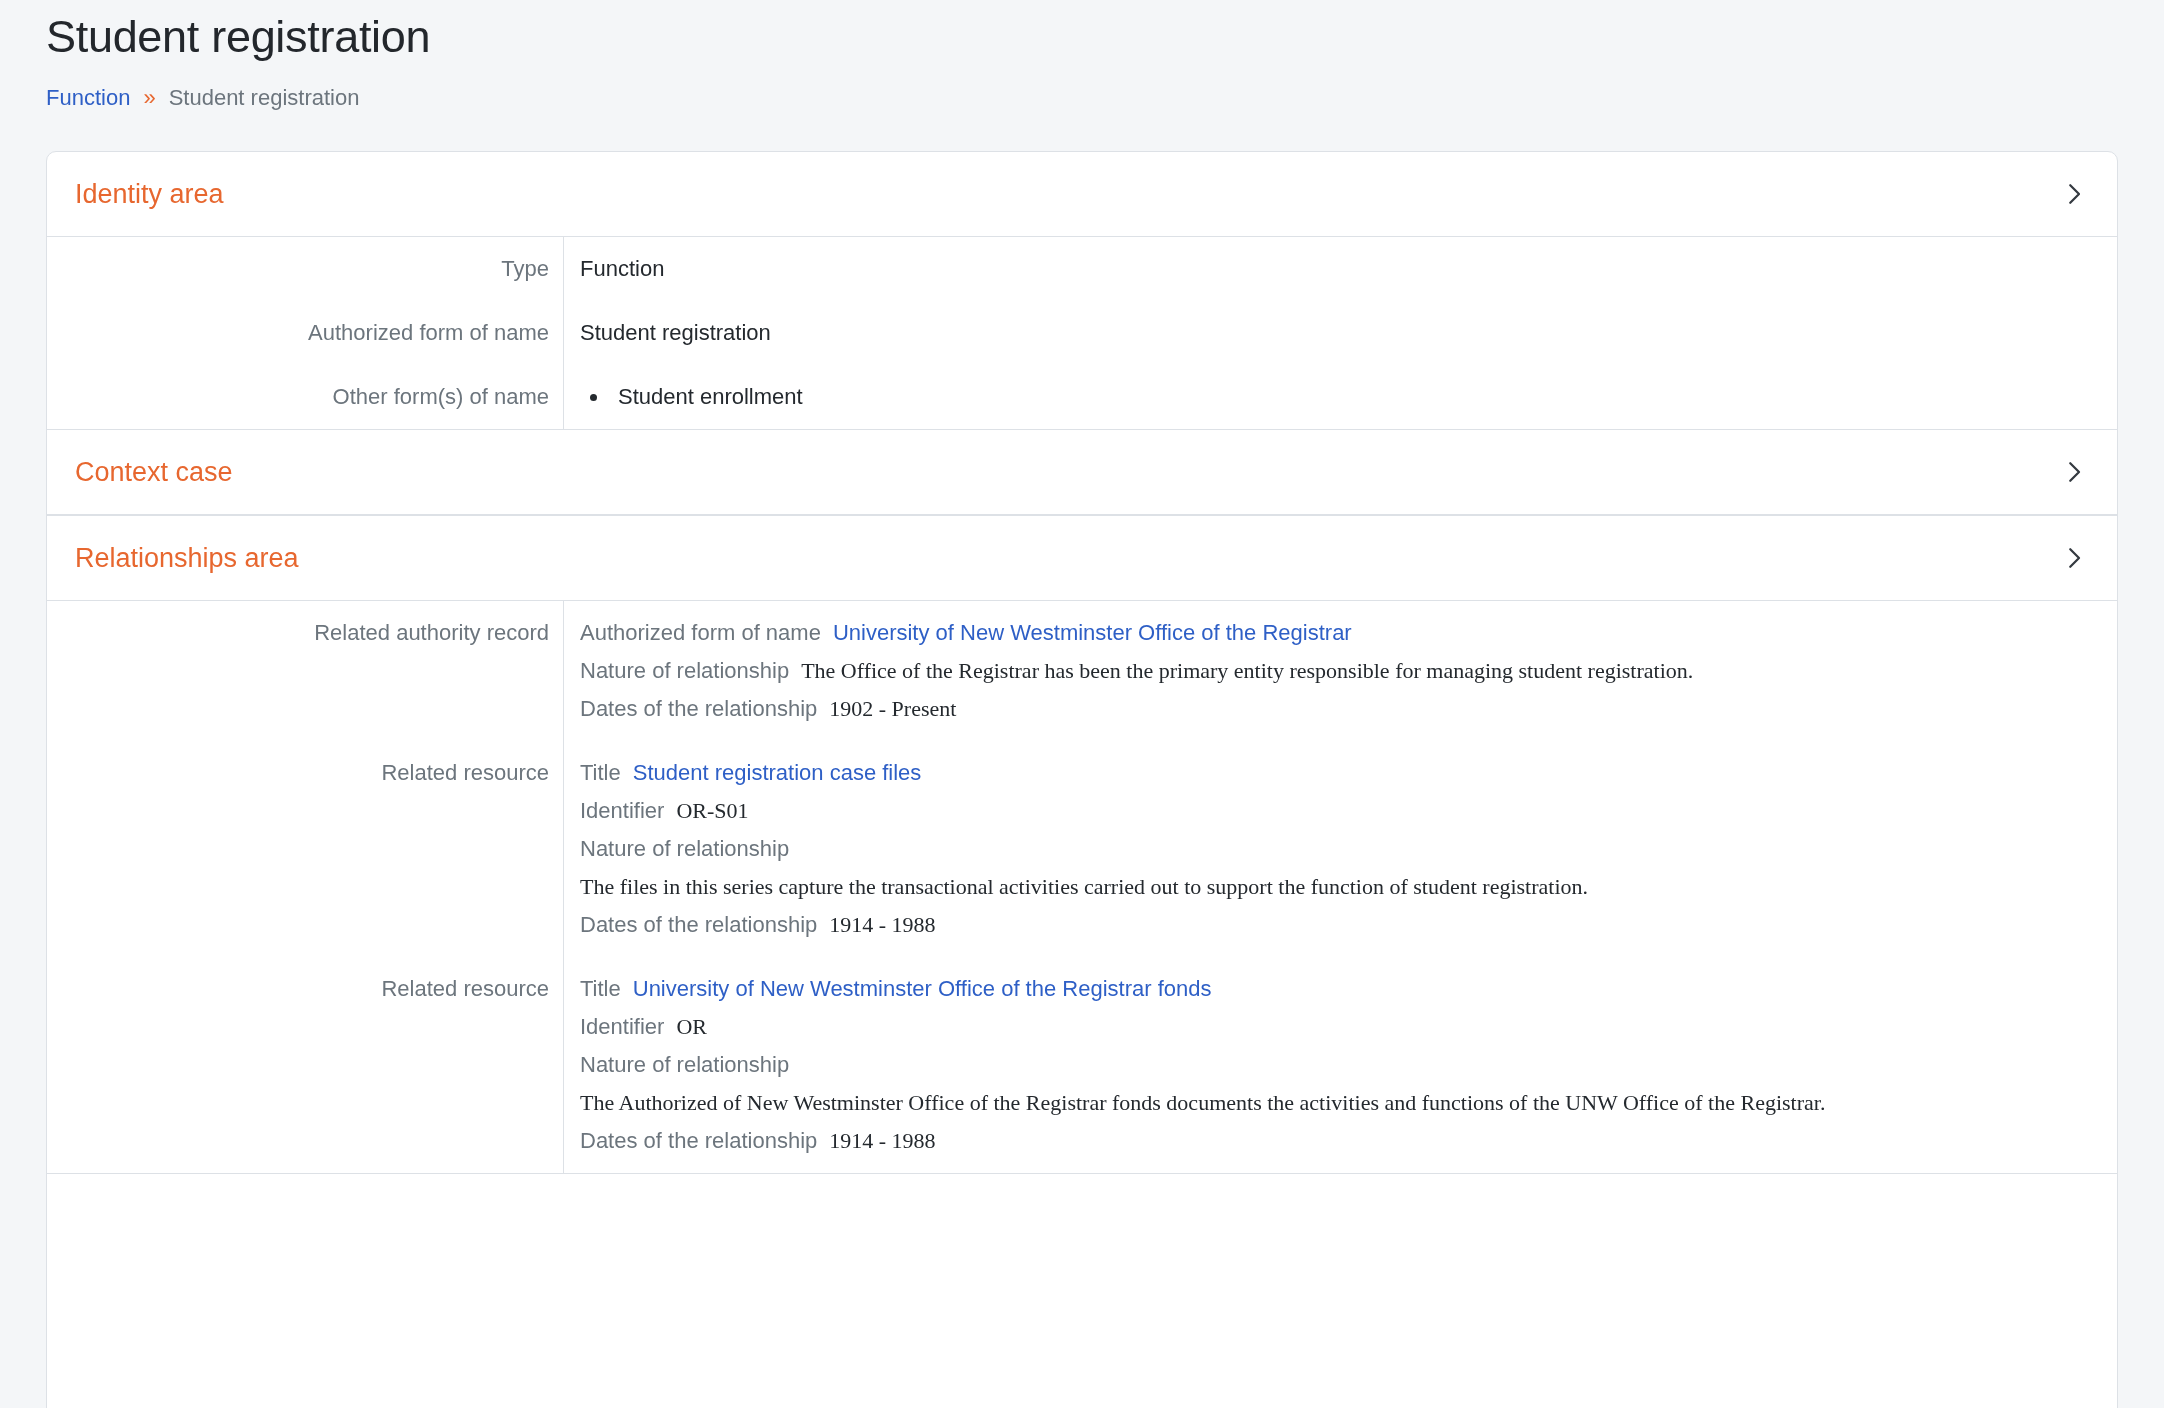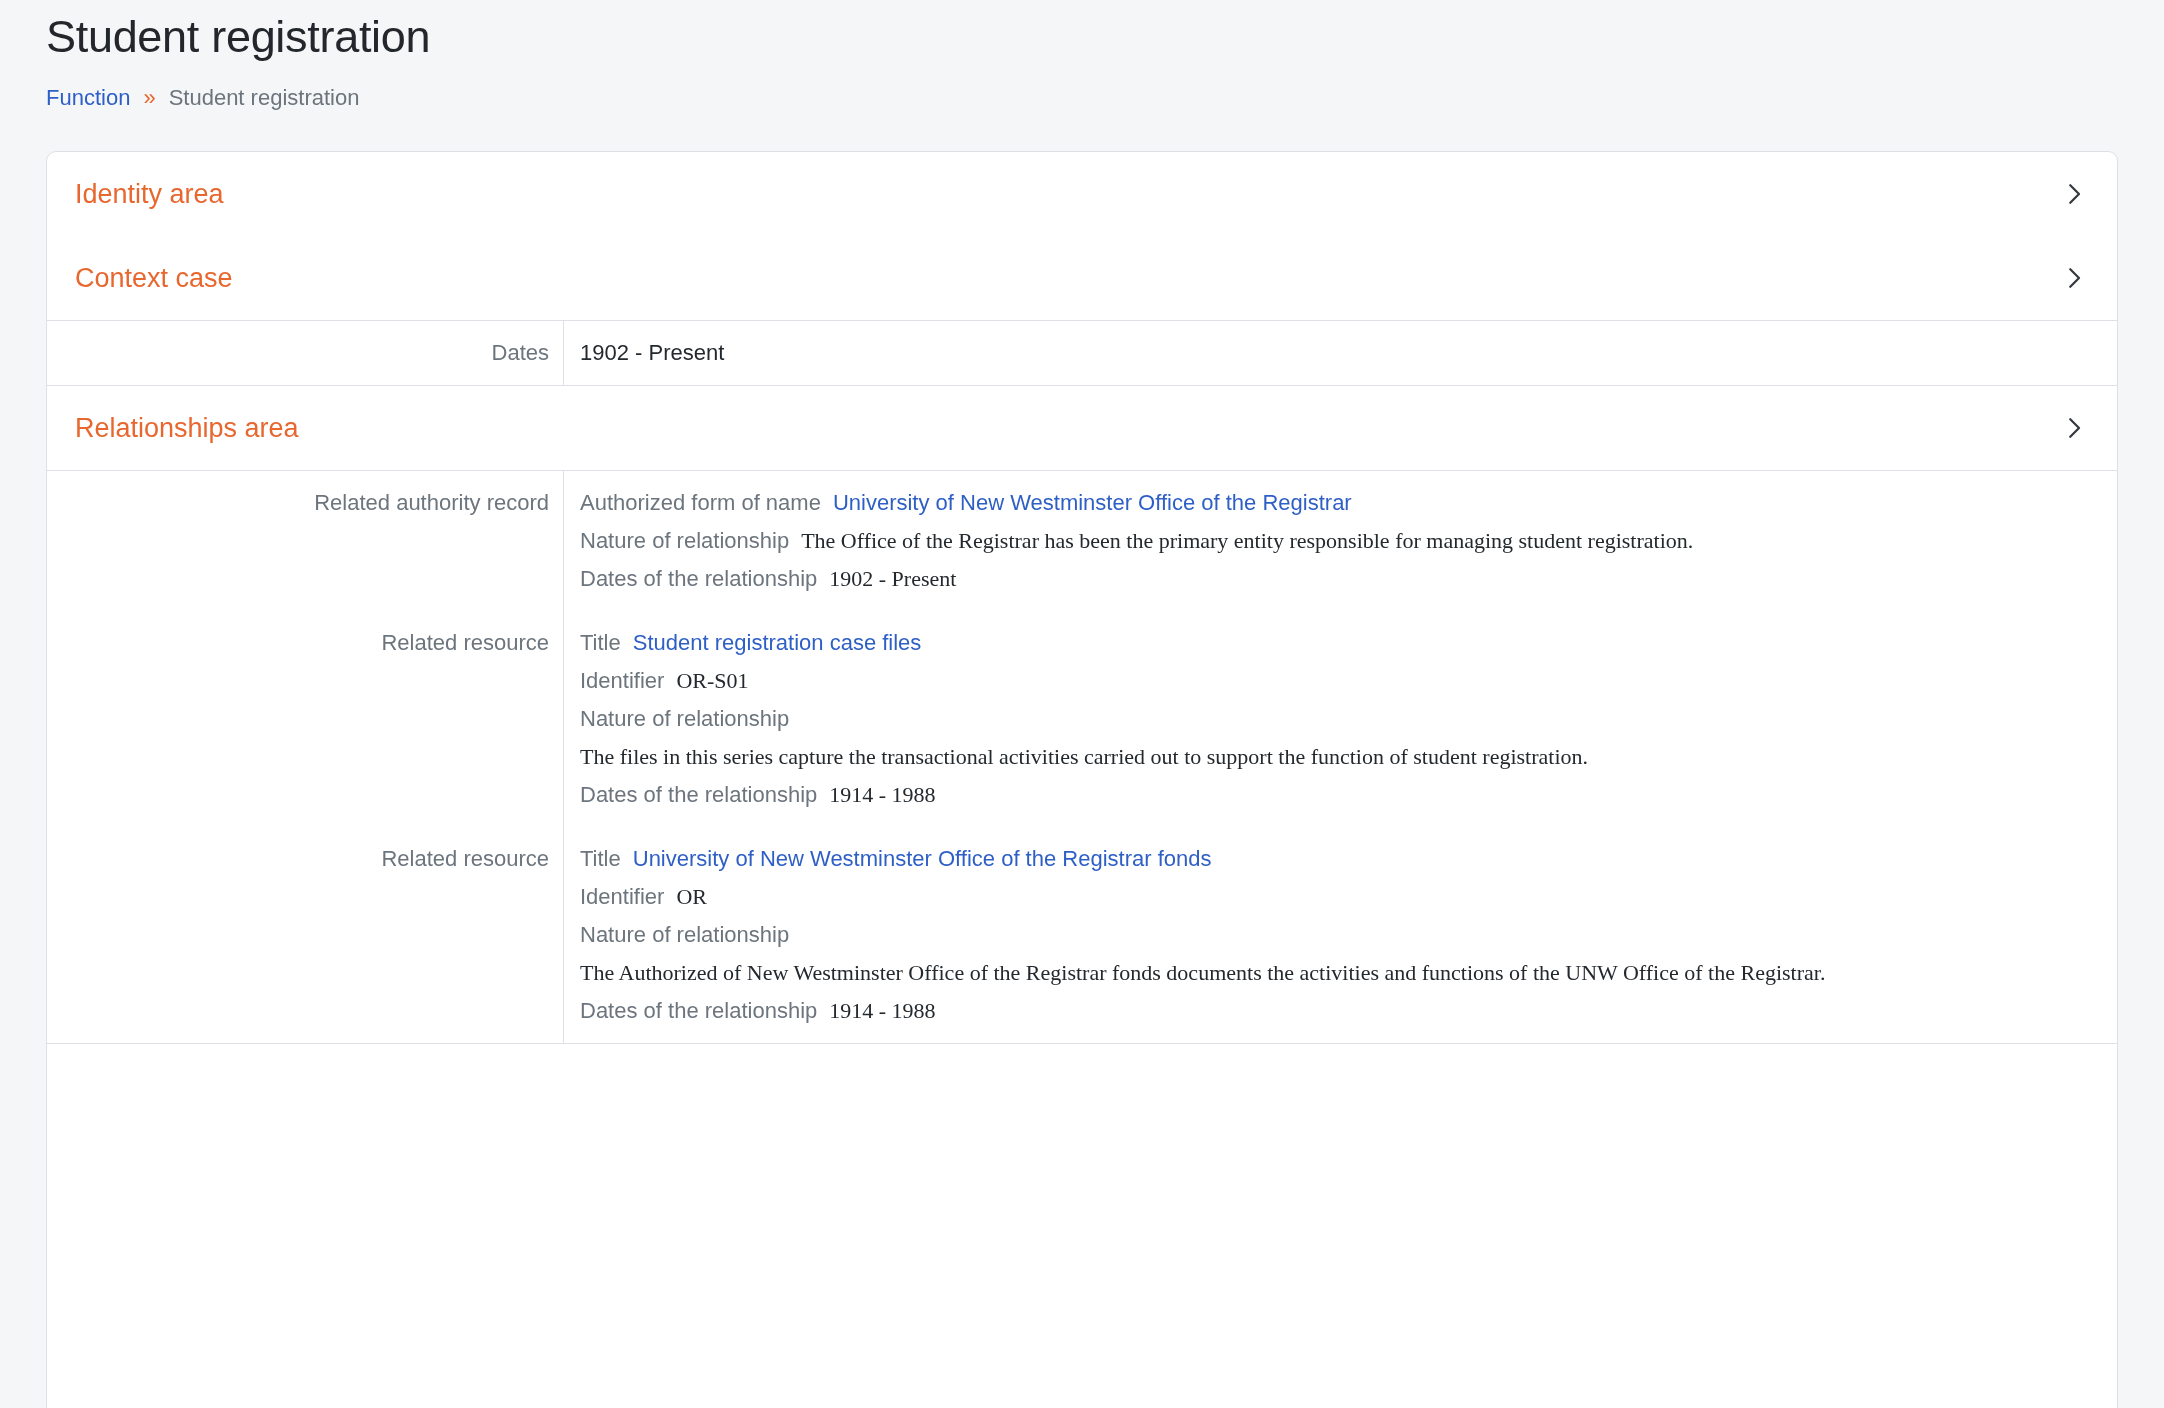--- a/index.html
+++ b/index.html
@@ -95,35 +95,49 @@
   <main class="card" id="card">
       <section class="area">
         <div class="area-header">
           <h2 class="area-title">Identity area</h2>
           <button type="button" class="chevron-btn">
             <svg width="30" height="30" viewBox="0 0 24 24" fill="none" stroke="currentColor" stroke-width="1.8" stroke-linecap="round" stroke-linejoin="round">
               <path d="M9 5l7 7-7 7"></path>
             </svg>
           </button>
         </div>
+        <div class="fields">
+          <div class="frow">
+            <div class="flabel">Type</div>
+            <div class="fvalue">Function</div>
+          </div>
+          <div class="frow">
+            <div class="flabel">Authorized form of name</div>
+            <div class="fvalue">Student registration</div>
+          </div>
+          <div class="frow">
+            <div class="flabel">Other form(s) of name</div>
+            <div class="fvalue">
+              <ul class="value-list">
+                <li>Student enrollment</li>
+              </ul>
+            </div>
+          </div>
+        </div>
       </section>
       <section class="area">
         <div class="area-header">
           <h2 class="area-title">Context case</h2>
           <button type="button" class="chevron-btn">
             <svg width="30" height="30" viewBox="0 0 24 24" fill="none" stroke="currentColor" stroke-width="1.8" stroke-linecap="round" stroke-linejoin="round">
               <path d="M9 5l7 7-7 7"></path>
             </svg>
           </button>
         </div>
         <div class="fields">
-          <div class="frow">
-            <div class="flabel">Dates</div>
-            <div class="fvalue">1902 - Present</div>
-          </div>
         </div>
       </section>
       <section class="area">
         <div class="area-header">
           <h2 class="area-title">Relationships area</h2>
           <button type="button" class="chevron-btn">
             <svg width="30" height="30" viewBox="0 0 24 24" fill="none" stroke="currentColor" stroke-width="1.8" stroke-linecap="round" stroke-linejoin="round">
               <path d="M9 5l7 7-7 7"></path>
             </svg>
           </button>

